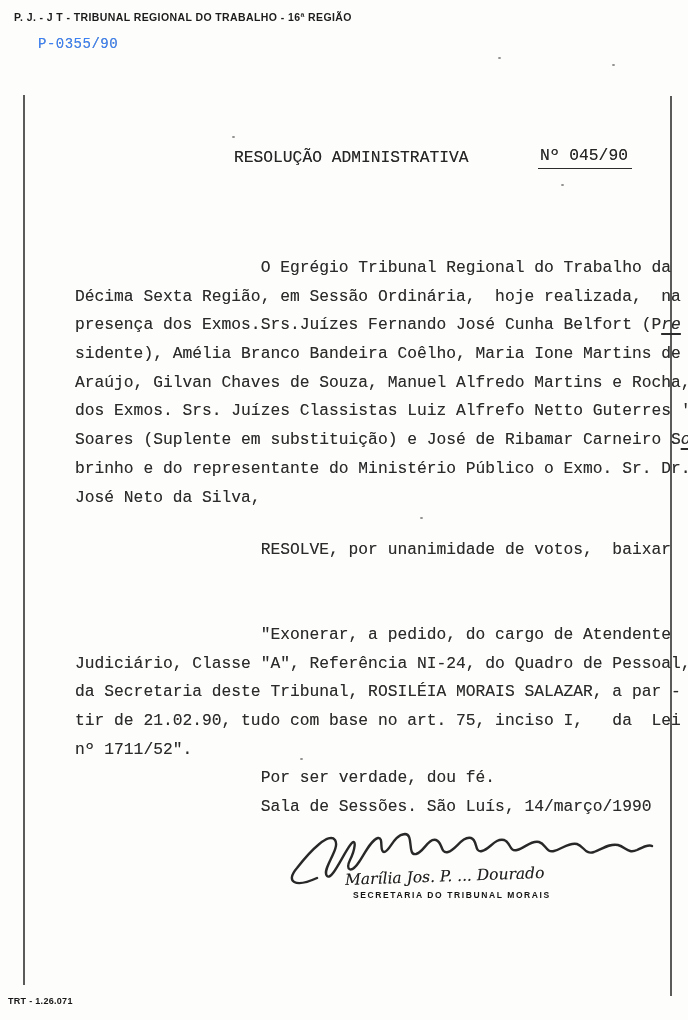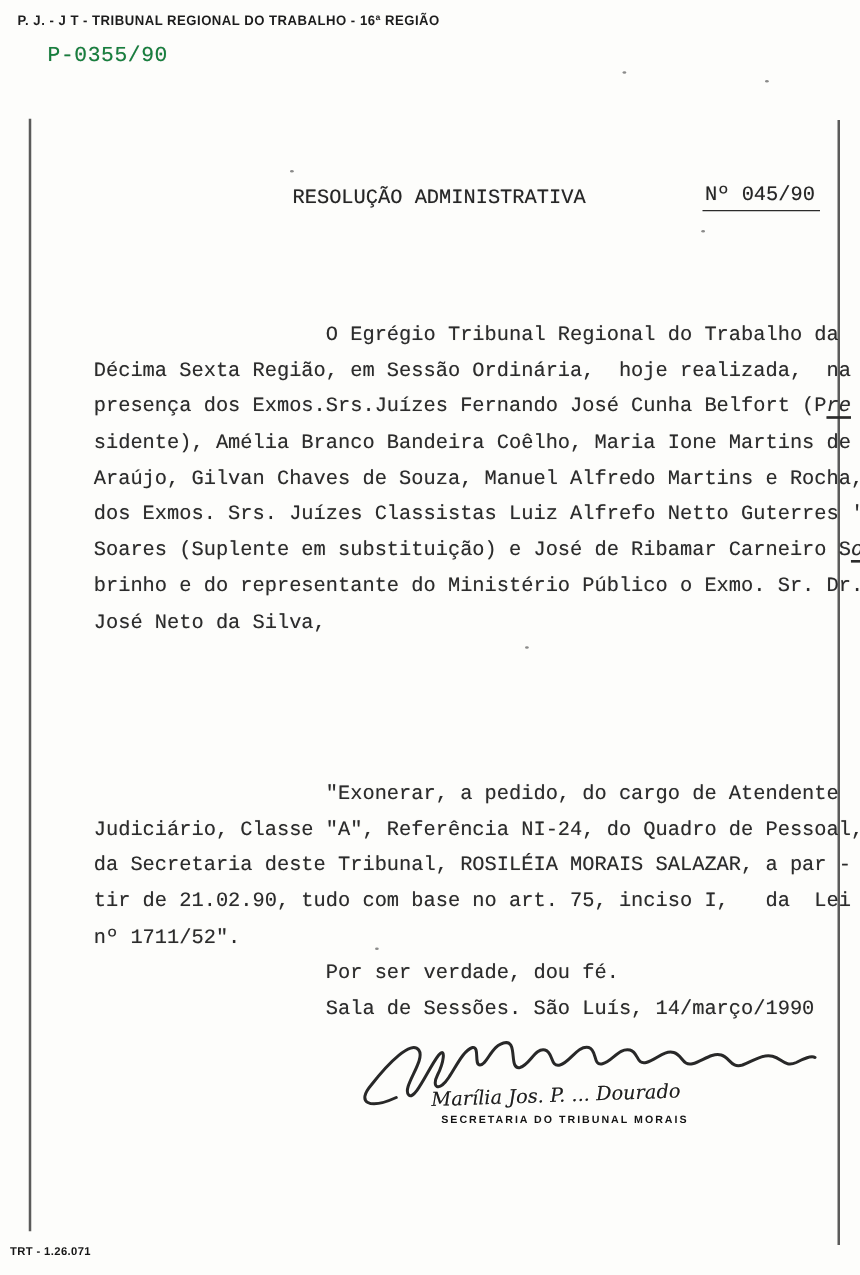--- a/index.html
+++ b/index.html
@@ -18,33 +18,33 @@
   .dot{position:absolute;width:3px;height:2px;background:rgba(0,0,0,.45);border-radius:50%;}
 
   .header-line{
     position:absolute;left:14px;top:11px;
     font-family:"Liberation Sans","DejaVu Sans",sans-serif;
     font-weight:bold;font-size:10.5px;letter-spacing:.4px;color:#1c1c1c;
     transform:scaleY(1.05);
   }
   .process-number{
     position:absolute;left:38px;top:36px;
-    font-size:17px;letter-spacing:.5px;color:#15803d;
+    font-size:14px;letter-spacing:.5px;color:#3b82f6;
     text-shadow:0 0 .6px rgba(0,0,0,.4);
   }
   .title-label{
     position:absolute;left:217px;top:148px;
     font-size:16.3px;color:#262626;text-shadow:0 0 .6px rgba(0,0,0,.45);
     white-space:pre;
     margin-left:17px;
   }
   .title-number{
     position:absolute;left:538px;top:146px;
     font-size:16.3px;color:#262626;text-shadow:0 0 .6px rgba(0,0,0,.45);
-    border-bottom:1.6px solid #2b2b2b;padding:0 4px 3px 2px;white-space:pre;margin-left:24px;
+    border-bottom:1.6px solid #2b2b2b;padding:0 4px 3px 2px;white-space:pre;
   }
   .para{
     position:absolute;left:40px;
     font-size:16.3px;line-height:28.7px;white-space:pre;
     text-shadow:0 0 .6px rgba(0,0,0,.38);
   }
   .para .line{height:28.7px;margin-left:35px;}
   .u{text-decoration:underline;text-underline-offset:3.5px;text-decoration-thickness:1.5px;font-style:italic;}
   #p1{top:254px;} #p2{top:536px;} #p3{top:621px;} #closing{top:764px;}
 
@@ -83,21 +83,21 @@
   <div class="dot" style="left:420px;top:517px"></div>
   <div class="dot" style="left:300px;top:758px"></div>
 
   <div class="header-line">P. J. - J T - TRIBUNAL REGIONAL DO TRABALHO - 16ª REGIÃO</div>
   <div class="process-number">P-0355/90</div>
 
   <div class="title-label">RESOLUÇÃO ADMINISTRATIVA</div>
   <div class="title-number">Nº 045/90</div>
 
   <div class="para" id="p1"><div class="line">                   O Egrégio Tribunal Regional do Trabalho da</div><div class="line">Décima Sexta Região, em Sessão Ordinária,  hoje realizada,  na</div><div class="line"><span>presença dos Exmos.Srs.Juízes Fernando José Cunha Belfort (P</span><span class="u">re</span></div><div class="line">sidente), Amélia Branco Bandeira Coêlho, Maria Ione Martins de</div><div class="line">Araújo, Gilvan Chaves de Souza, Manuel Alfredo Martins e Rocha,</div><div class="line">dos Exmos. Srs. Juízes Classistas Luiz Alfrefo Netto Guterres '</div><div class="line"><span>Soares (Suplente em substituição) e José de Ribamar Carneiro S</span><span class="u">o</span></div><div class="line">brinho e do representante do Ministério Público o Exmo. Sr. Dr.</div><div class="line">José Neto da Silva,</div></div>
-  <div class="para" id="p2"></div>
+  <div class="para" id="p2"><div class="line">                   RESOLVE, por unanimidade de votos,  baixar</div></div>
   <div class="para" id="p3"><div class="line">                   "Exonerar, a pedido, do cargo de Atendente</div><div class="line">Judiciário, Classe "A", Referência NI-24, do Quadro de Pessoal,</div><div class="line">da Secretaria deste Tribunal, ROSILÉIA MORAIS SALAZAR, a par -</div><div class="line">tir de 21.02.90, tudo com base no art. 75, inciso I,   da  Lei</div><div class="line">nº 1711/52".</div></div>
   <div class="para" id="closing"><div class="line">                   Por ser verdade, dou fé.</div><div class="line">                   Sala de Sessões. São Luís, 14/março/1990</div></div>
 
   <div class="signature-block">
     <svg class="scrawl" width="372" height="60" viewBox="0 0 372 60">
       <path d="M34,50 C12,60 2,54 14,40 C28,22 46,4 52,12 C58,20 38,42 44,48
                C49,53 60,26 68,16 C74,9 72,22 67,32 C62,42 68,46 76,34
                C82,25 88,12 95,10 C101,9 96,24 101,24 C107,24 110,7 122,6
                C131,6 124,28 133,26 C141,24 145,10 153,12 C160,14 157,26 165,24
                C173,22 179,8 188,10 C195,12 191,25 199,23 C207,21 212,10 221,12

